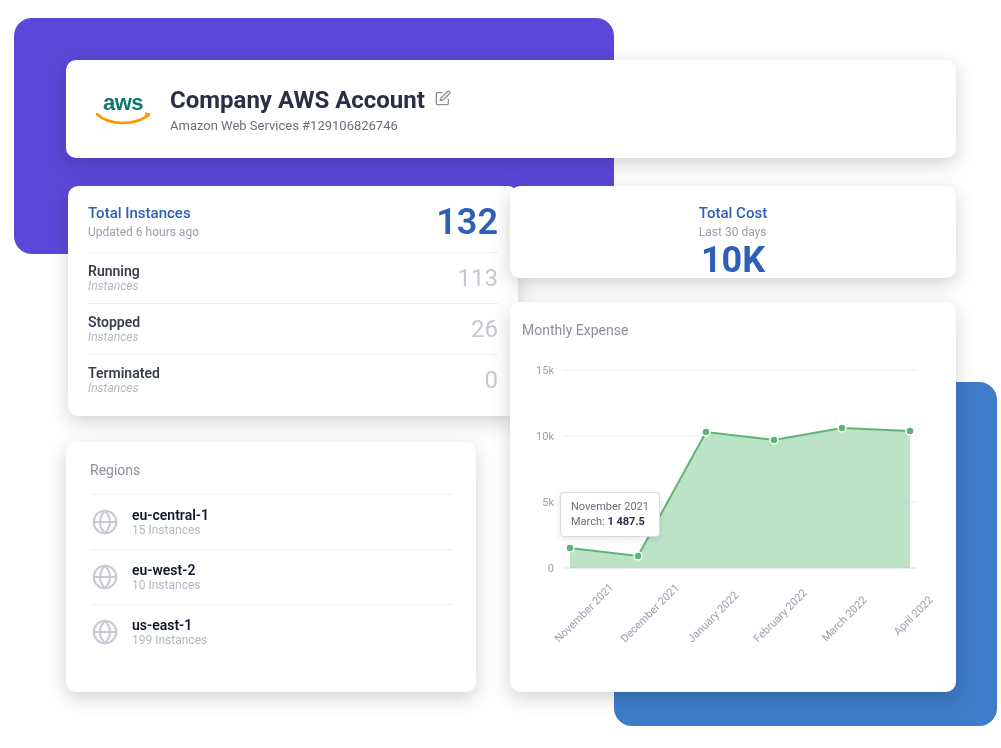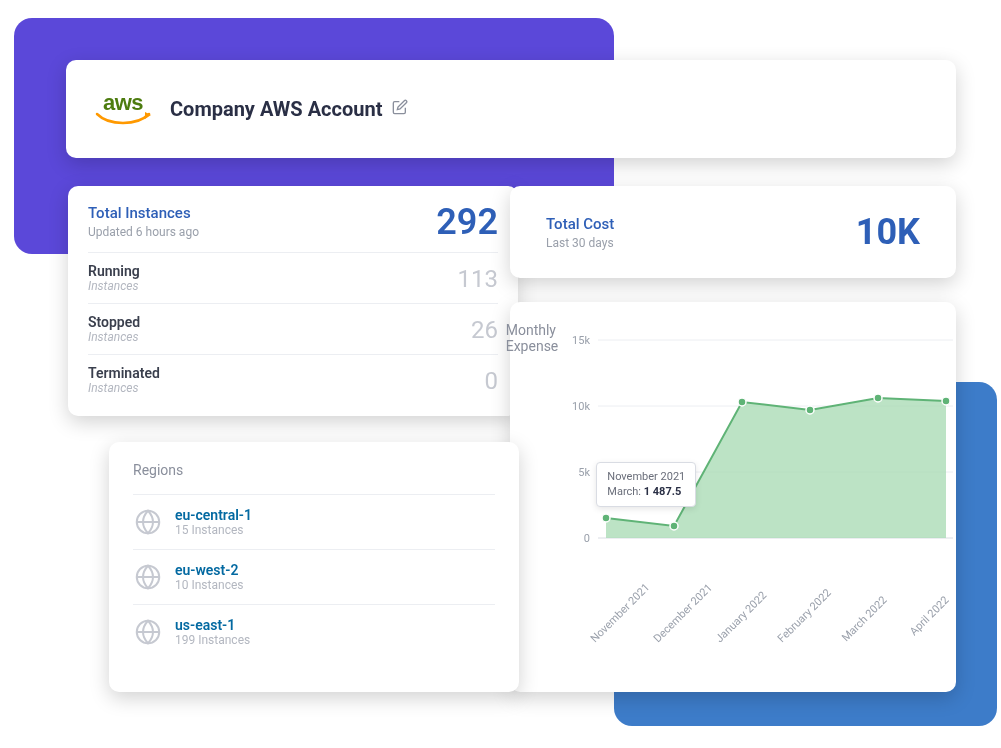--- a/index.html
+++ b/index.html
@@ -53,27 +53,27 @@
     width: 58px;
     display: flex;
     flex-direction: column;
     align-items: center;
   }
   .aws-logo .txt {
     font-family: Arial, sans-serif;
     font-weight: 700;
     font-size: 22px;
     letter-spacing: -0.5px;
-    color: #4d7c0f;
+    color: #0f766e;
   }
   .aws-logo svg { margin-top: -4px; }
   .account-info { display: flex; flex-direction: column; }
   .account-title-row { display: flex; align-items: center; gap: 10px; }
   .account-title {
-    font-size: 20px;
+    font-size: 24px;
     font-weight: 700;
     color: #2a2f45;
   }
   .edit-icon { color: #8a8f9c; }
   .account-sub {
     font-size: 13px;
     color: #6a6e7a;
     margin-top: 4px;
   }
   
@@ -104,21 +104,21 @@
   }
   .inst-header .big {
     font-size: 36px;
     font-weight: 600;
     color: #2e5fb7;
     line-height: 1;
   }
   .inst-row {
     display: flex;
     justify-content: space-between;
-    align-items: flex-end;
+    align-items: center;
     border-top: 1px solid #eceef2;
     padding: 10px 0;
   }
   .inst-row .left .name {
     font-size: 14px;
     color: #3a3f4d;
     font-weight: 600;
   }
   .inst-row .left .sub {
     font-size: 12px;
@@ -133,20 +133,21 @@
   
   .cost-card {
     top: 186px;
     left: 510px;
     width: 446px;
     height: 92px;
     padding: 18px 36px;
     display: flex;
     justify-content: space-between;
     align-items: center;
+    flex-direction: column;
   }
   .cost-left .title {
     font-size: 15px;
     color: #2e5fb7;
     font-weight: 500;
   }
   .cost-left .sub {
     font-size: 12px;
     color: #9aa0ab;
     margin-top: 3px;
@@ -157,22 +158,21 @@
     color: #2e5fb7;
   }
   
   .chart-card {
     top: 302px;
     left: 510px;
     width: 446px;
     height: 390px;
     padding: 20px 12px;
     display: flex;
-    flex-direction: row;
-    justify-content: center;
+    flex-direction: column;
   }
   .chart-title {
     font-size: 14px;
     color: #8a8f9c;
     margin-bottom: 14px;
   }
   .chart-area {
     position: relative;
     flex: 1;
   }
@@ -219,21 +219,20 @@
   }
   
   .regions-card {
     top: 442px;
     left: 66px;
     width: 410px;
     height: 250px;
     padding: 20px 24px;
     display: flex;
     flex-direction: column;
-    margin-left: 43px;
   }
   .regions-title {
     font-size: 14px;
     color: #8a8f9c;
     margin-bottom: 16px;
   }
   .region-row {
     display: flex;
     align-items: center;
     gap: 12px;
@@ -242,21 +241,21 @@
   }
   .region-row:first-of-type { border-top: none; }
   .globe-icon {
     width: 30px;
     height: 30px;
     color: #c6c9d1;
     flex-shrink: 0;
   }
   .region-info .name {
     font-size: 14px;
-    color: #0369a1;
+    color: #0f172a;
     font-weight: 600;
   }
   .region-info .sub {
     font-size: 12px;
     color: #b3b7c0;
   }
 </style>
 </head>
 <body>
 
@@ -274,30 +273,31 @@
   <div class="account-info">
     <div class="account-title-row">
       <span class="account-title">Company AWS Account</span>
       <span class="edit-icon">
         <svg width="16" height="16" viewBox="0 0 24 24" fill="none" stroke="currentColor" stroke-width="2">
           <path d="M11 4H4a2 2 0 0 0-2 2v14a2 2 0 0 0 2 2h14a2 2 0 0 0 2-2v-7"></path>
           <path d="M18.5 2.5a2.12 2.12 0 0 1 3 3L12 15l-4 1 1-4 9.5-9.5z"></path>
         </svg>
       </span>
     </div>
+    <span class="account-sub">Amazon Web Services #129106826746</span>
   </div>
 </div>
 
 <div class="card instances-card">
   <div class="inst-header">
     <div class="inst-header-left">
       <div class="title">Total Instances</div>
       <div class="sub">Updated 6 hours ago</div>
     </div>
-    <div class="big">292</div>
+    <div class="big">132</div>
   </div>
   <div class="inst-row">
     <div class="left">
       <div class="name">Running</div>
       <div class="sub">Instances</div>
     </div>
     <div class="num">113</div>
   </div>
   <div class="inst-row">
     <div class="left">

